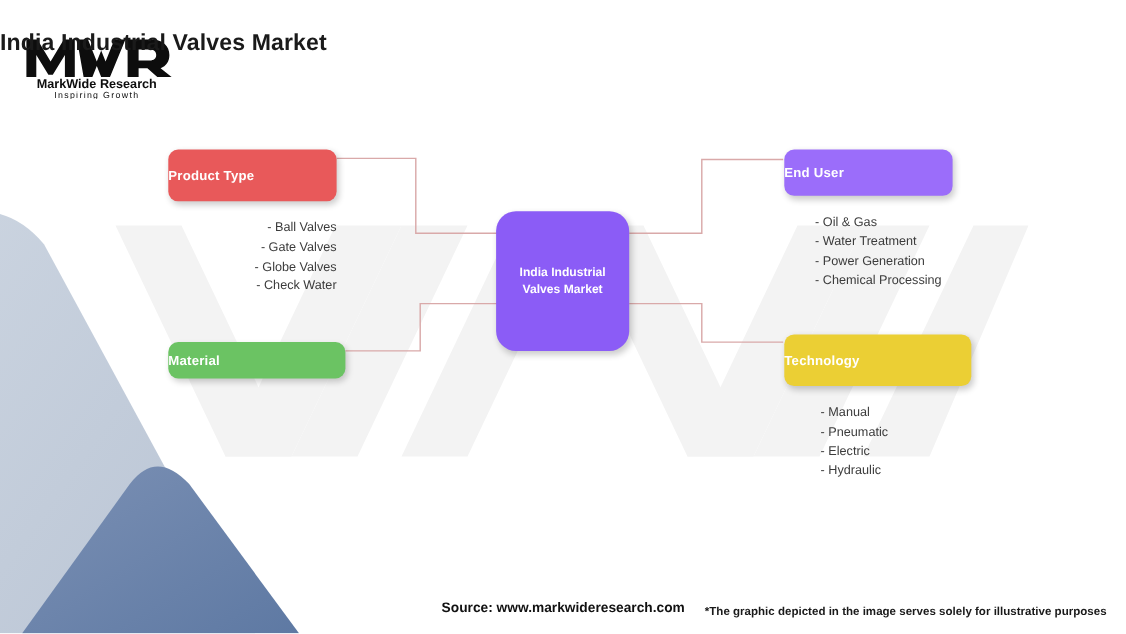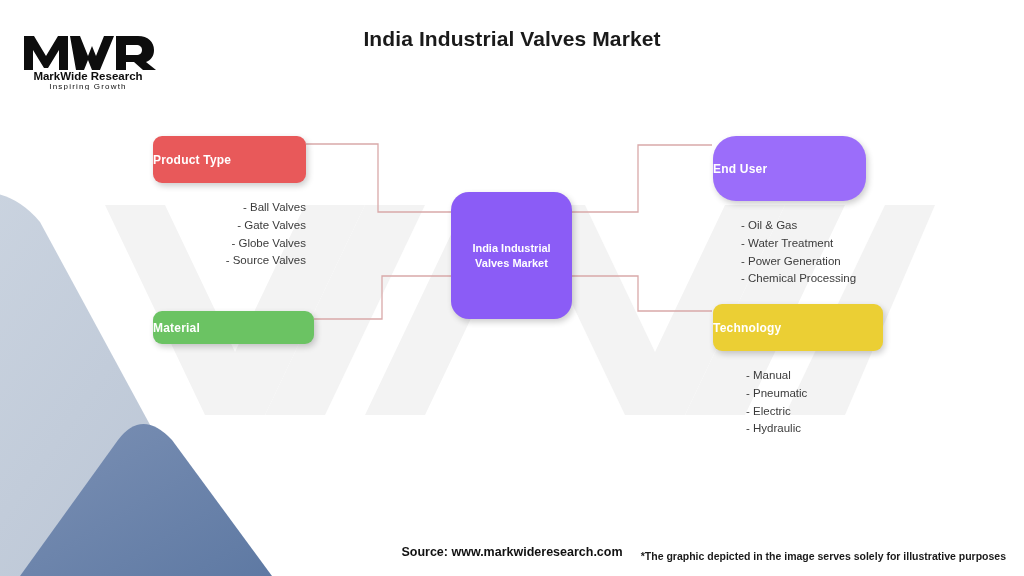--- a/index.html
+++ b/index.html
@@ -53,21 +53,20 @@
     width: 140px;
     height: 68px;
   }
 
   
   #page-title {
     position: absolute;
     left: 0;
     top: 27px;
     width: 1024px;
-    text-align: center;
     font-size: 21px;
     font-weight: bold;
     color: #1a1a1a;
     letter-spacing: 0.1px;
   }
 
   
   #connectors {
     position: absolute;
     left: 0;
@@ -124,21 +123,21 @@
     line-height: 1.55;
   }
   .cat-items .item { white-space: nowrap; }
 
   
   #block-product-type { left: 153px; top: 120px; }
   #block-product-type .cat-header { width: 153px; height: 47px; background: #E8595A; }
   #block-product-type .cat-items  { padding-left: 28px; text-align: right; }
 
   #block-end-user { left: 713px; top: 120px; }
-  #block-end-user .cat-header { width: 153px; height: 65px; background: #9B6DFA; border-radius: 23px; }
+  #block-end-user .cat-header { width: 153px; height: 42px; background: #9B6DFA; }
   #block-end-user .cat-items  { padding-left: 28px; }
 
   #block-material { left: 153px; top: 295px; }
   #block-material .cat-header { width: 161px; height: 33px; background: #6BC363; }
   #block-material .cat-items  { padding-left: 28px; }
 
   #block-technology { left: 713px; top: 288px; }
   #block-technology .cat-header { width: 170px; height: 47px; background: #EBCF34; }
   #block-technology .cat-items  { padding-left: 33px; }
 
@@ -229,21 +228,21 @@
   </div>
 
   <div class="cat-block" id="block-product-type">
     <div class="cat-header">
       <span>Product Type</span>
     </div>
     <div class="cat-items">
       <div class="item">- Ball Valves</div>
       <div class="item">- Gate Valves</div>
       <div class="item">- Globe Valves</div>
-      <div class="item">- Source Valves</div>
+      <div class="item">- Check Water</div>
     </div>
   </div>
 
   <div class="cat-block" id="block-end-user">
     <div class="cat-header">
       <span>End User</span>
     </div>
     <div class="cat-items">
       <div class="item">- Oil &amp; Gas</div>
       <div class="item">- Water Treatment</div>

